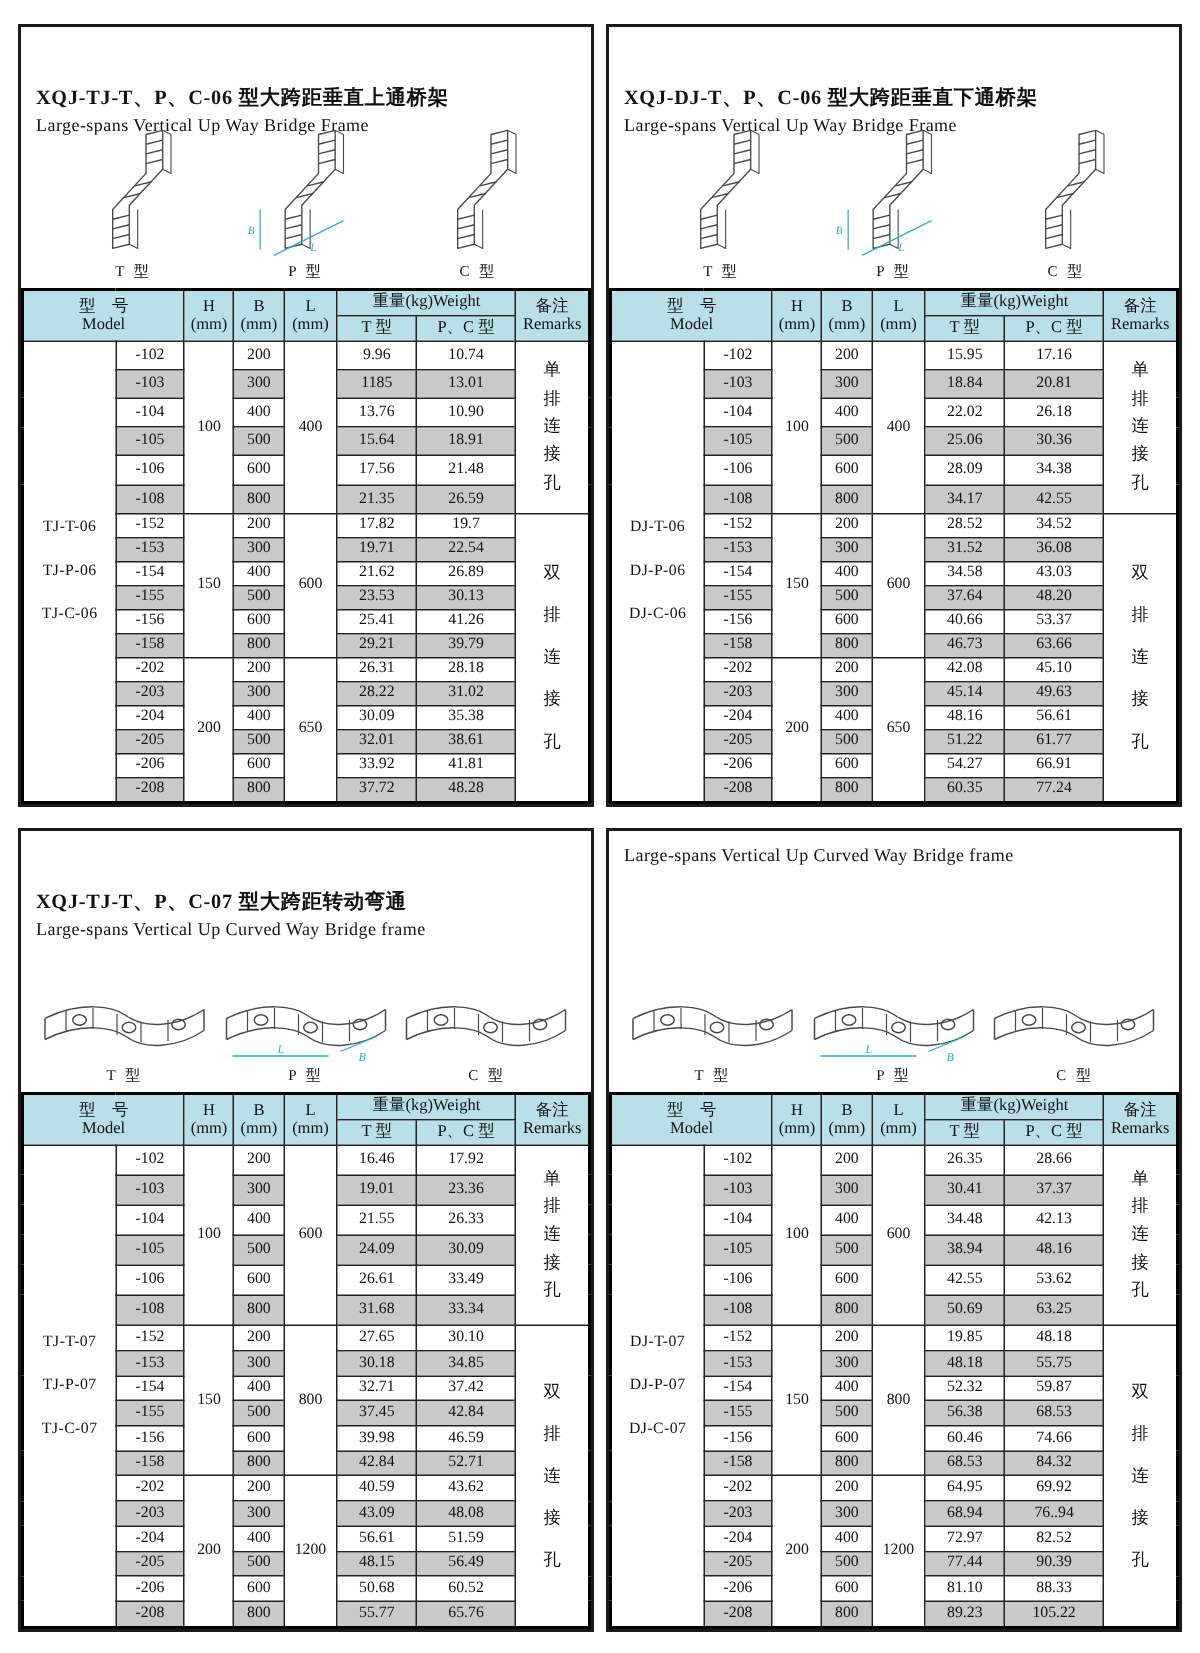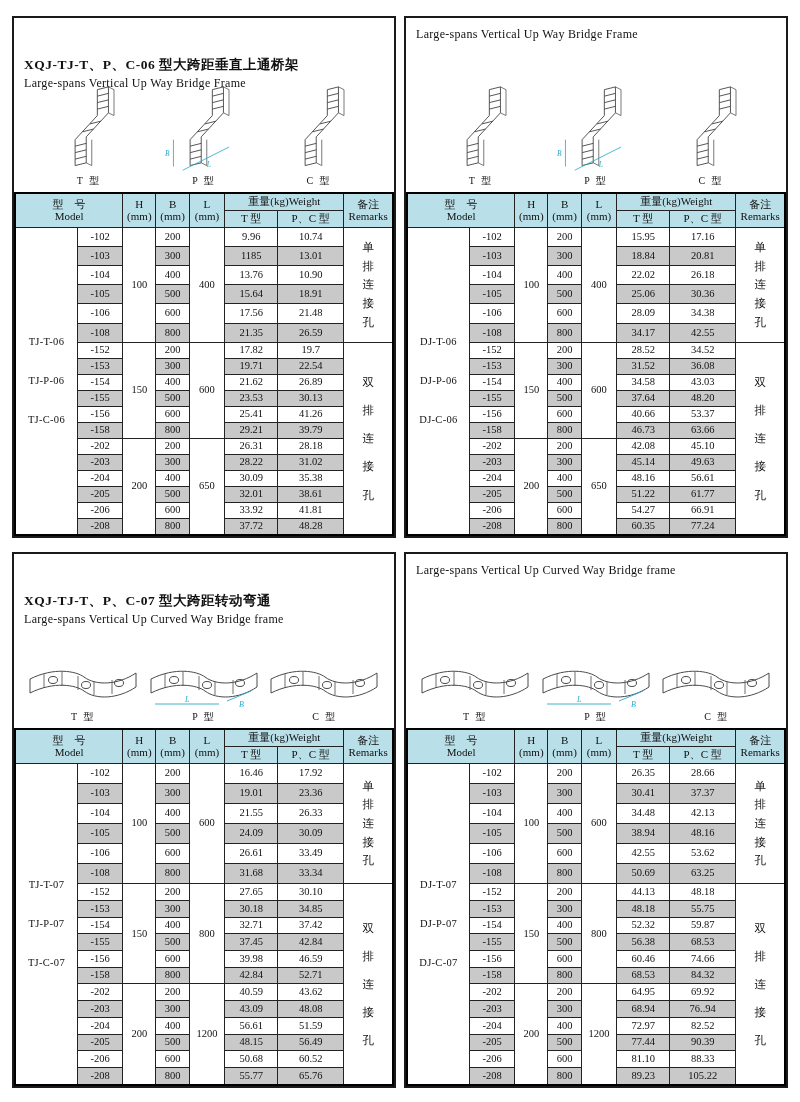--- a/index.html
+++ b/index.html
@@ -20,21 +20,21 @@
   .fig-caption{font-size:10px;margin-top:1px;letter-spacing:2px;}
   .table-wrap{flex:1;position:relative;}
   table{position:absolute;inset:0;width:100%;height:100%;border-collapse:collapse;table-layout:fixed;
         border:2px solid #000;}
   th,td{border:1px solid #222;text-align:center;vertical-align:middle;padding:0 1px;
         font-size:10.5px;line-height:1.15;overflow:hidden;}
   thead th{background:var(--hdr-bg);font-weight:normal;font-size:11px;}
   thead tr{height:17px;}
   td.shade{background:var(--shade);}
   .model-cell{background:#fff;}
-  .model-cell .model-label{font-size:10.5px;margin:27px 0;letter-spacing:.3px;}
+  .model-cell .model-label{font-size:10.5px;margin:17px 0;letter-spacing:.3px;}
   .v-text{white-space:pre-line;font-size:11.5px;}
   .v-short{line-height:1.62;}
   .v-tall{line-height:2.45;}
   .num{font-size:10.5px;}
 </style>
 </head>
 <body>
 
 <div class="page">
 
@@ -248,20 +248,21 @@
               <td class="num shade">37.72</td>
               <td class="num shade">48.28</td>
             </tr>
           </tbody>
       </table>
     </div>
   </section>
 
   <section class="panel">
     <div class="panel-title">
+      <div class="title-cn">XQJ-DJ-T、P、C-06 型大跨距垂直下通桥架</div>
       <div class="title-en">Large-spans Vertical Up Way Bridge Frame</div>
     </div>
     <div class="diagrams">
         <div class="fig">
           <svg viewBox="0 0 90 108" width="92" height="100">
             <g fill="none" stroke="#4a4a4a" stroke-width="1" stroke-linejoin="round">
               <path d="M30 100 L30 72 L54 46 L54 18 L66 15 L66 43 L42 69 L42 97 Z"></path>
               <path d="M30 93 L42 90 M30 86 L42 83 M30 79 L42 76"></path>
               <path d="M38 63.5 L50 60.5 M46 55 L58 52"></path>
               <path d="M54 39 L66 36 M54 32 L66 29 M54 25 L66 22"></path>
@@ -812,21 +813,21 @@
               <td class="num shade">-108</td>
               <td class="num shade">800</td>
               <td class="num shade">50.69</td>
               <td class="num shade">63.25</td>
             </tr>
             <tr>
               <td class="num">-152</td>
               <td rowspan="6">150</td>
               <td class="num">200</td>
               <td rowspan="6">800</td>
-              <td class="num">44.13</td>
+              <td class="num">19.85</td>
               <td class="num">48.18</td>
               <td rowspan="12">
                 <div class="v-text v-tall">双
 排
 连
 接
 孔</div>
               </td>
             </tr>
             <tr>

